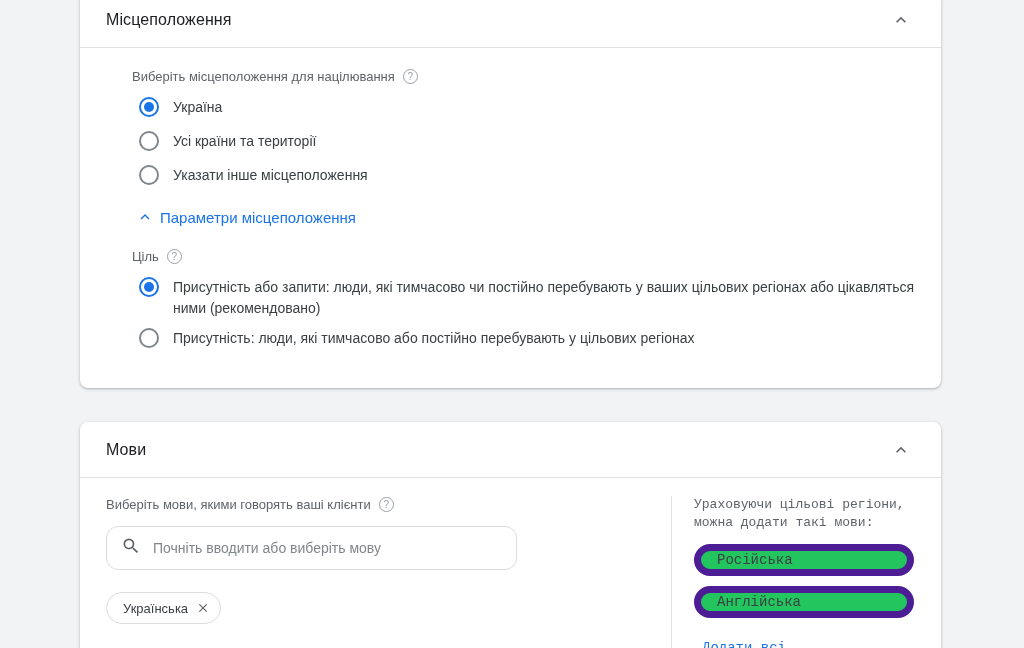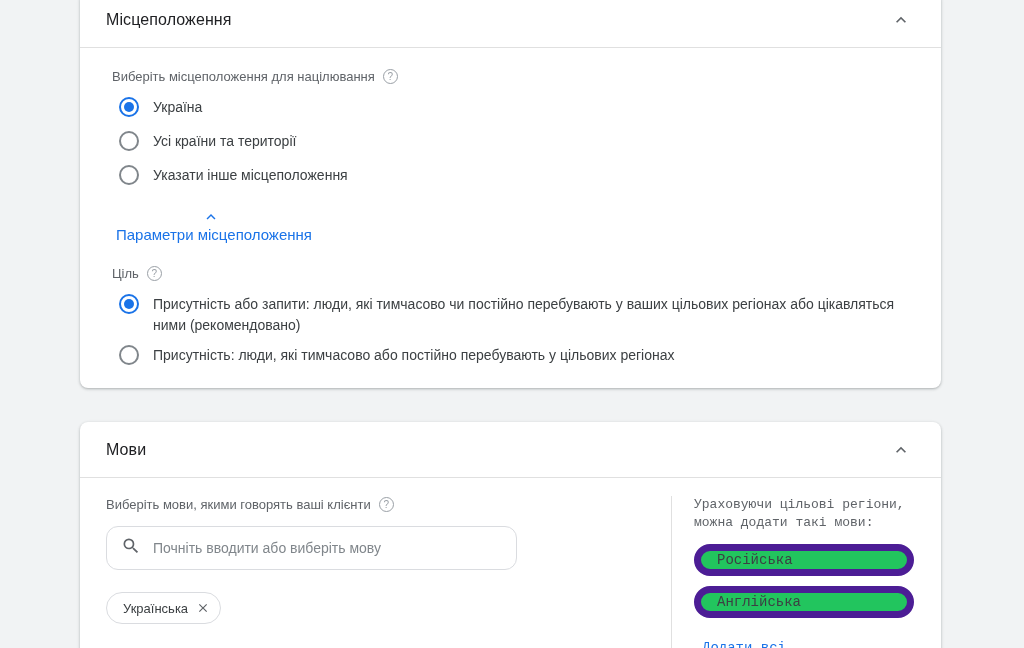--- a/index.html
+++ b/index.html
@@ -47,21 +47,21 @@
     width: 32px;
     height: 32px;
     display: flex;
     align-items: center;
     justify-content: center;
     border-radius: 50%;
     cursor: pointer;
   }
   .chevron-btn svg { display: block; }
 
-  .card-body { padding: 20px 26px 0 32px; }
+  .card-body { padding: 20px 26px 0 32px; margin-left: 20px; }
 
   .field-label {
     display: flex;
     align-items: center;
     font-size: 13px;
     color: #5f6368;
     margin-bottom: 10px;
   }
   .field-label .help {
     margin-left: 8px;
@@ -111,21 +111,20 @@
     padding-top: 3px;
     max-width: 760px;
   }
 
   .expander {
     display: flex;
     align-items: center;
     margin: 18px 0 0 4px;
     cursor: pointer;
     width: fit-content;
-    flex-direction: column;
   }
   .expander .exp-icon { margin-right: 6px; display: flex; }
   .expander-label {
     color: #1a73e8;
     font-size: 15px;
   }
 
   .subsection { margin-top: 22px; }
 
   

